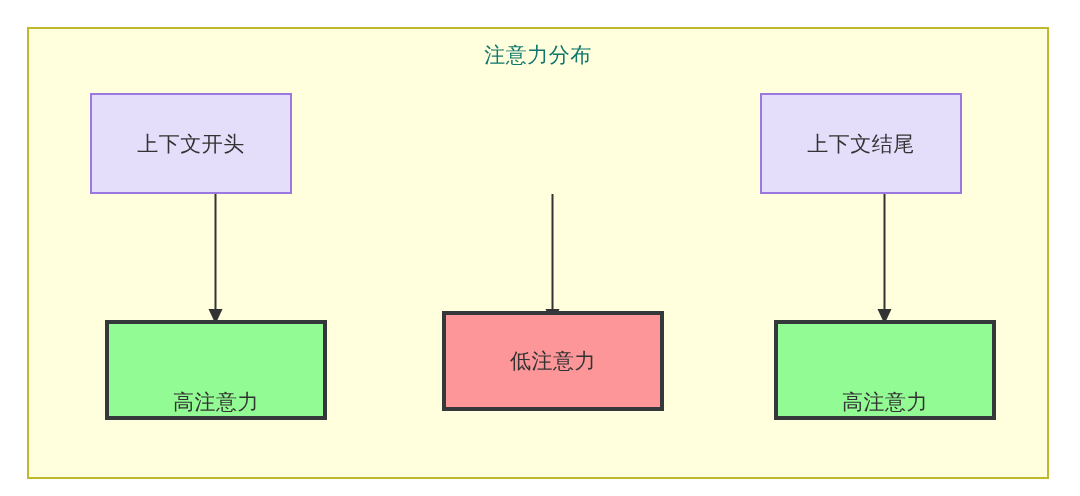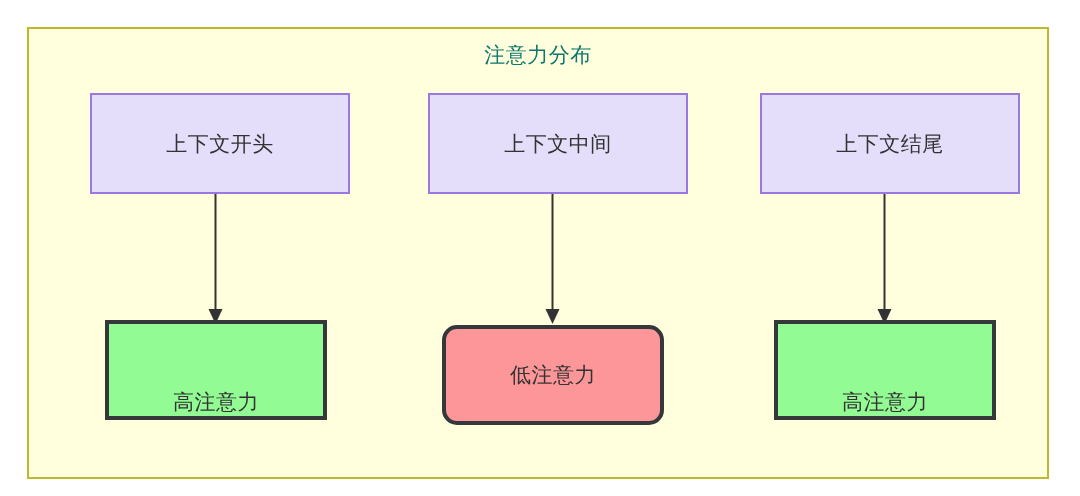--- a/index.html
+++ b/index.html
@@ -51,21 +51,21 @@
     display: flex;
     align-items: center;
     justify-content: center;
     font-size: 21px;
     color: #333333;
     letter-spacing: 0.5px;
     text-align: center;
   }
 
   .node-context {
-    width: 260px;
+    width: 202px;
     height: 101px;
     background: #e4defb;
     border: 2px solid #9a78e0;
   }
 
   .node-attention {
     width: 222px;
     height: 100px;
     border: 4px solid #34383a;
   }
@@ -119,33 +119,30 @@
       <g>
         <path class="edge-line" d="M 855.5 165 L 855.5 283"></path>
         <polygon class="edge-head" points="855.5,295 848.5,280 862.5,280"></polygon>
       </g>
     </svg>
 
     <div class="node node-context" style="left: 61px; top: 64px;">
       <span>上下文开头</span>
     </div>
 
-    <div class="node node-context" style="left: 399px; top: 64px;">
-      <span>上下文中间</span>
-    </div>
 
     <div class="node node-context" style="left: 731px; top: 64px;">
       <span>上下文结尾</span>
     </div>
 
     <div class="node node-attention fill-high" style="left: 76px; top: 291px;">
       <span>高注意力</span>
     </div>
 
-    <div class="node node-attention fill-low" style="left: 413px; top: 296px; border-radius: 15px;">
+    <div class="node node-attention fill-low" style="left: 413px; top: 282px;">
       <span>低注意力</span>
     </div>
 
     <div class="node node-attention fill-high" style="left: 745px; top: 291px;">
       <span>高注意力</span>
     </div>
 
   </div>
 </div>
 

